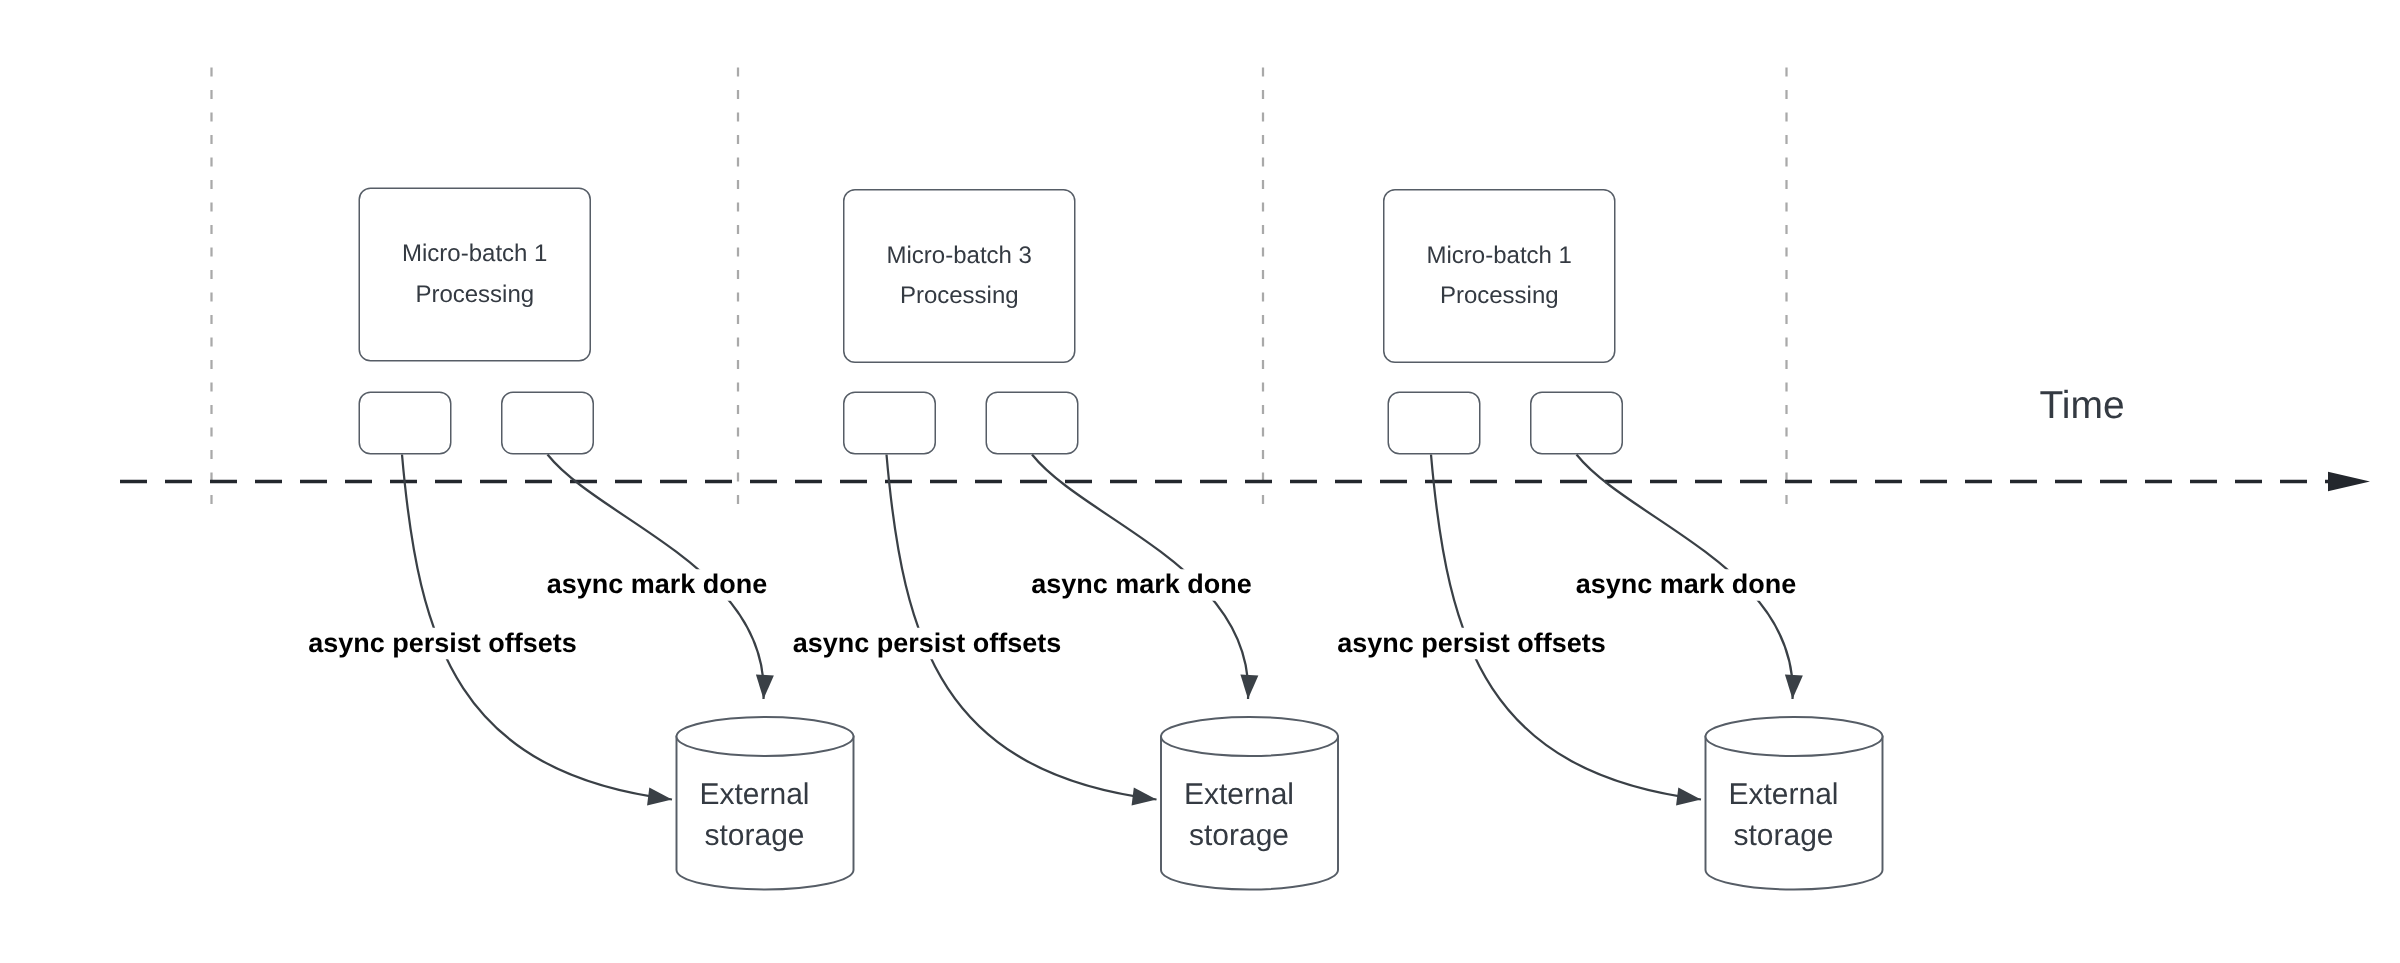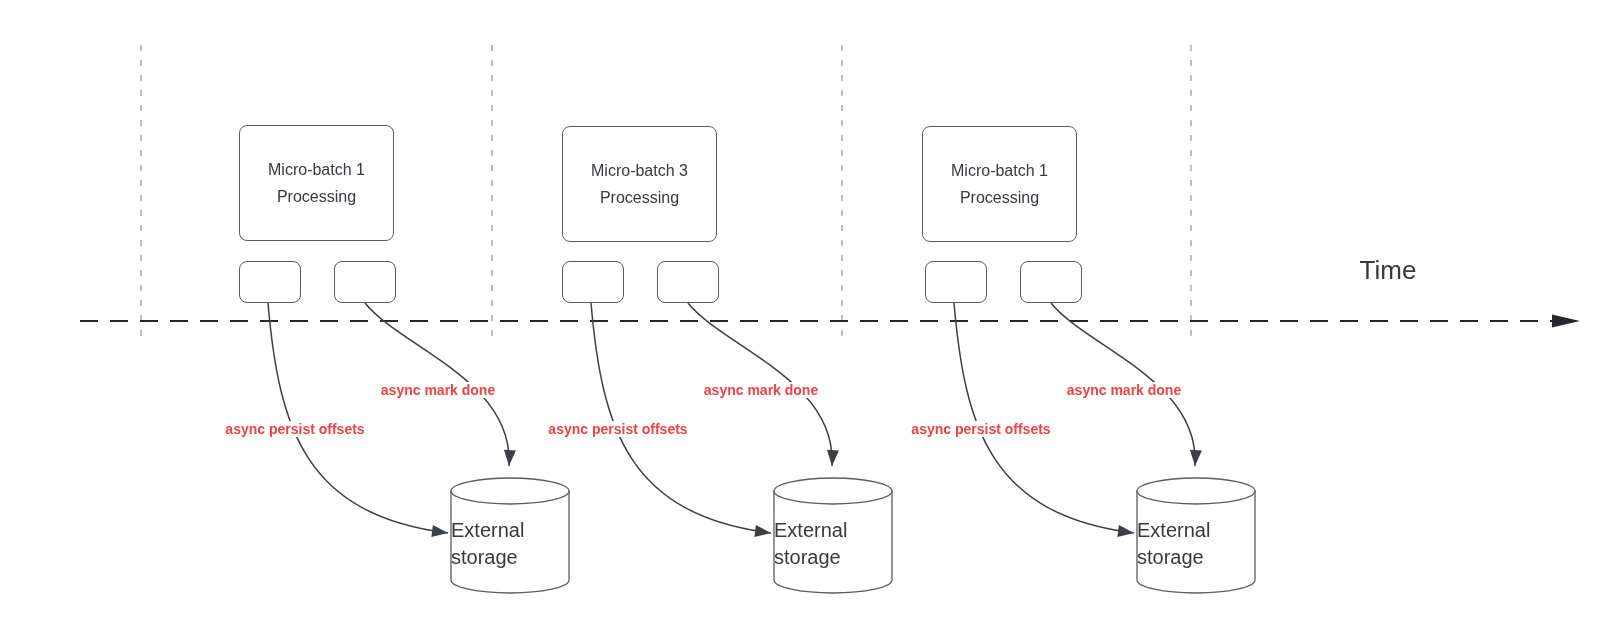--- a/index.html
+++ b/index.html
@@ -13,25 +13,25 @@
     border-radius:8px;box-sizing:border-box;
   }
   .main-node{
     width:155px;height:116px;display:flex;flex-direction:column;
     align-items:center;justify-content:center;text-align:center;
     font-size:16px;line-height:27px;color:#343a42;
   }
   .mini-node{width:62px;height:42px;}
   .edge-label{
     position:absolute;transform:translate(-50%,-50%);white-space:nowrap;
-    font-size:14px;font-weight:bold;color:#ef4444;background:#ffffff;
+    font-size:18px;font-weight:bold;color:#000000;background:#ffffff;
     padding:0 3px;
   }
   .storage-label{
-    position:absolute;width:104px;text-align:left;
+    position:absolute;width:104px;text-align:center;
     font-size:20px;line-height:27px;color:#343a42;
   }
   .time-label{
     position:absolute;transform:translate(-50%,-50%);
     font-size:26px;color:#343a42;
   }
 </style>
 </head>
 <body>
 

